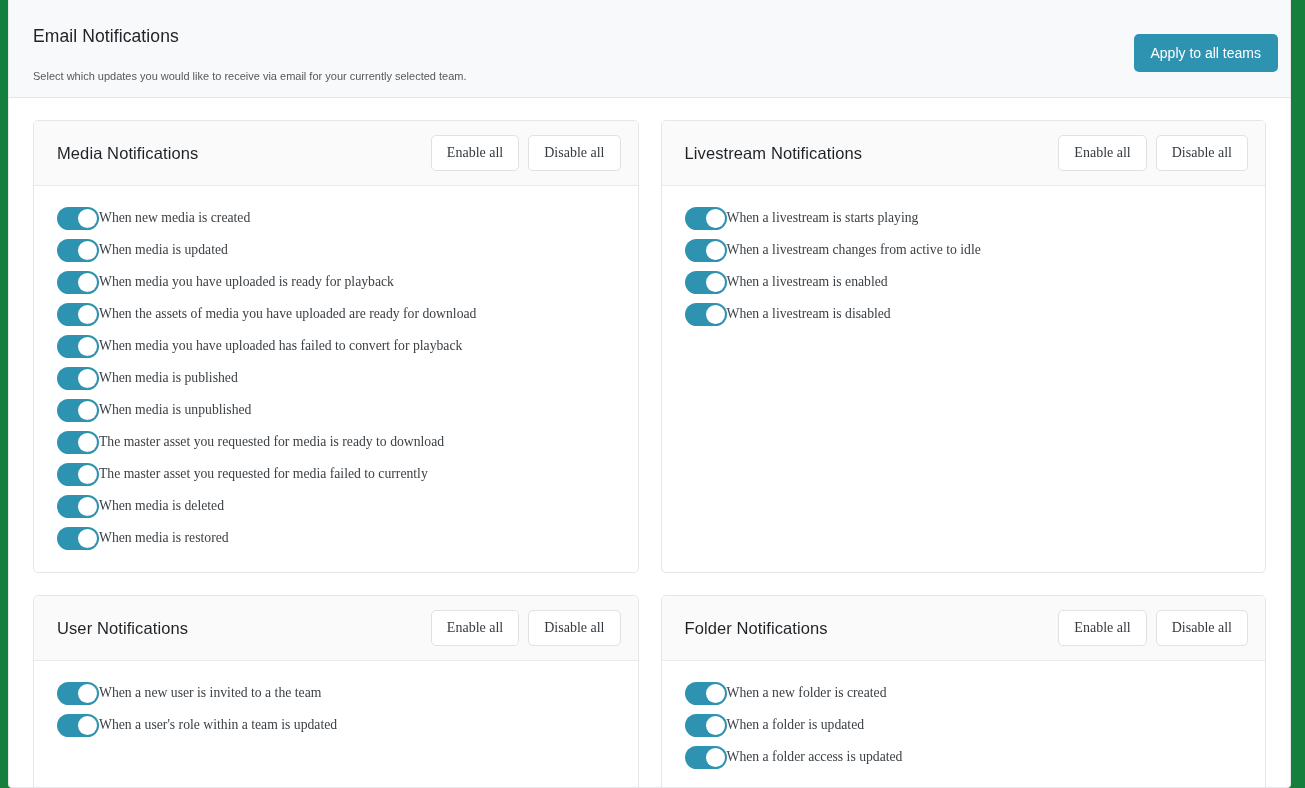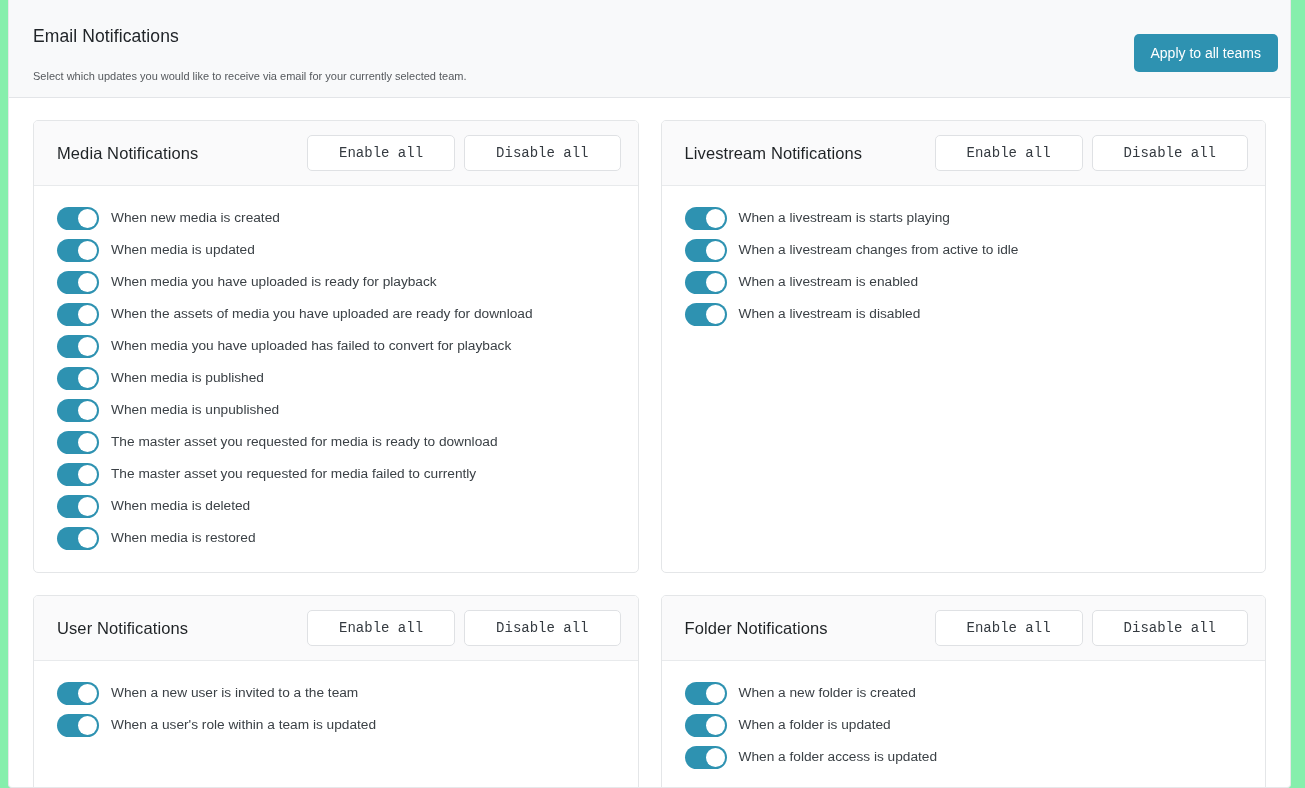--- a/index.html
+++ b/index.html
@@ -10,21 +10,21 @@
     overflow: hidden;
     background: #eceef0;
     font-family: "Liberation Sans", sans-serif;
     -webkit-font-smoothing: antialiased;
   }
 
   #app {
     position: relative;
     width: 1305px;
     height: 788px;
-    background: #86efac;
+    background: #15803d;
     overflow: hidden;
   }
 
   
   .page-container {
     position: absolute;
     left: 8px;
     top: 0px;
     width: 1283px;
     height: 788px;
@@ -101,25 +101,25 @@
   .section-title {
     font-size: 16.5px;
     font-weight: 400;
     color: #1f2326;
     letter-spacing: 0.1px;
     flex: 1;
   }
   .head-buttons { display: flex; gap: 9px; }
   .ghost-btn {
     height: 36px;
-    padding: 0 31px;
+    padding: 0 15px;
     background: #ffffff;
     border: 1px solid #dfe1e4;
     border-radius: 5px;
-    font-family: Liberation Mono, monospace;
+    font-family: Liberation Serif, serif;
     font-size: 14px;
     color: #343a40;
     line-height: 34px;
     cursor: pointer;
     white-space: nowrap;
   }
 
   .section-body {
     padding: 16px 0 18px 0;
     min-height: 0;
@@ -147,25 +147,26 @@
     position: absolute;
     top: 2px;
     left: 21px;
     width: 19px;
     height: 19px;
     border-radius: 50%;
     background: #ffffff;
   }
 
   .toggle-label {
-    margin-left: 12px;
+    margin-left: 0;
     font-size: 13.7px;
     color: #3b4146;
     line-height: 20px;
     white-space: nowrap;
+    font-family: Liberation Serif, serif;
   }
 
   
   .bottom-cut {
     position: absolute;
     left: 0;
     bottom: 0;
     width: 100%;
     height: 1px;
     background: transparent;

